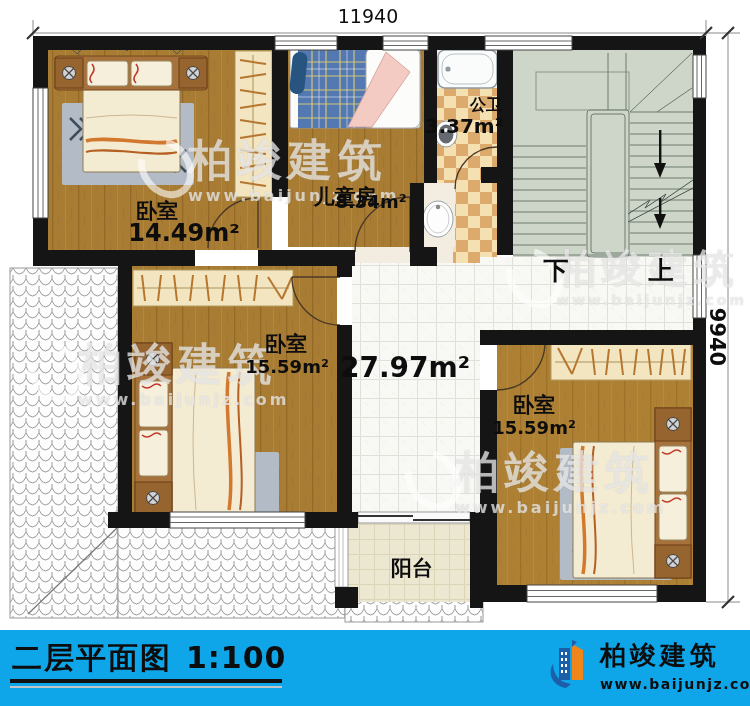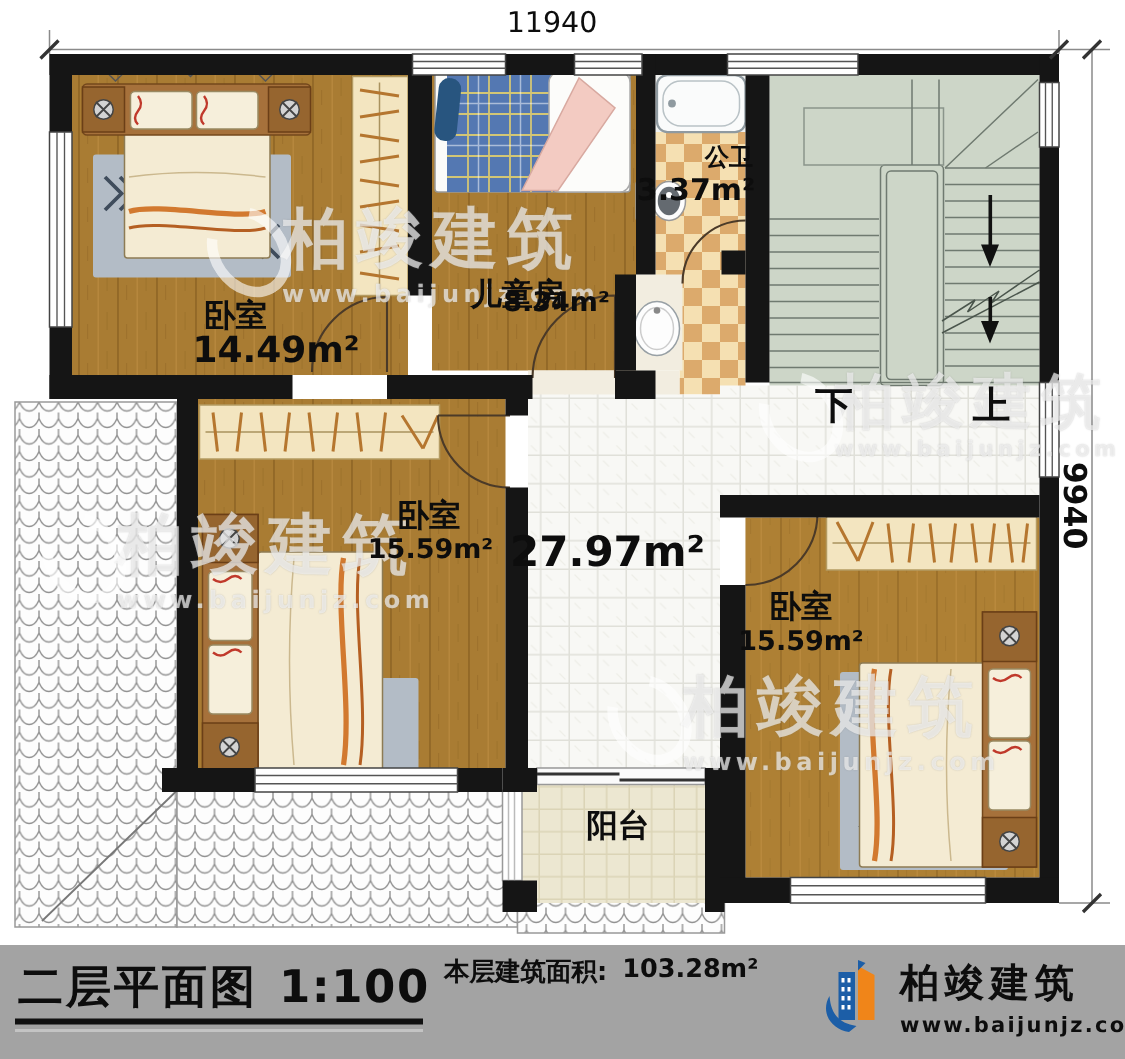--- a/index.html
+++ b/index.html
@@ -10,21 +10,21 @@
        font-weight:700;color:#0d0d0d;line-height:1;}
   .lbl.rot{transform:translate(-50%,-50%) rotate(90deg);}
   .wm{position:absolute;pointer-events:none;}
   .wm .big{font-size:44px;font-weight:800;letter-spacing:6px;color:rgba(255,255,255,.62);
            text-shadow:0 0 1px rgba(130,130,130,.45);white-space:nowrap;line-height:1;}
   .wm .url{font-size:16px;font-weight:700;letter-spacing:3px;color:rgba(255,255,255,.62);
            text-shadow:0 0 1px rgba(130,130,130,.45);white-space:nowrap;margin-top:4px;}
   .wm .ring{position:absolute;left:-48px;top:-2px;width:38px;height:50px;
             border:7px solid rgba(255,255,255,.6);border-top-color:transparent;
             border-radius:50%;transform:rotate(-35deg);}
-  .titleblock{position:absolute;left:0;top:630px;width:750px;height:76px;background:#a3a3a3;}
+  .titleblock{position:absolute;left:0;top:630px;width:750px;height:76px;background:#0ea5e9;}
   .plan-title{position:absolute;left:12px;top:8px;font-size:30px;font-weight:600;
               letter-spacing:2px;white-space:nowrap;}
   .plan-title .scale{margin-left:14px;letter-spacing:1px;}
   .tl-line1{position:absolute;left:10px;top:49px;width:272px;height:4px;background:#111;}
   .tl-line2{position:absolute;left:10px;top:56px;width:272px;height:2px;background:#c4c4c4;}
   .info{position:absolute;left:296px;top:6px;font-size:17px;font-weight:600;}
   .info .row{display:flex;gap:10px;margin-bottom:6px;white-space:nowrap;}
   .brand{position:absolute;left:546px;top:8px;display:flex;align-items:flex-start;}
   .brand-txt{margin-left:8px;}
   .brand-name{font-size:26px;font-weight:800;letter-spacing:4px;white-space:nowrap;}
@@ -366,37 +366,33 @@
 <div class="lbl" style="left:156px;top:233px;font-size:24px;margin-left:28px;">14.49m²</div>
 <div class="lbl" style="left:345px;top:197px;font-size:21px;">儿童房</div>
 <div class="lbl" style="left:347px;top:202px;font-size:18px;padding-left:48px;">8.34m²</div>
 <div class="lbl" style="left:486px;top:105px;font-size:16px;">公卫</div>
 <div class="lbl" style="left:464px;top:126px;font-size:20px;">3.37m²</div>
 <div class="lbl" style="left:405px;top:368px;font-size:28px;">27.97m²</div>
 <div class="lbl" style="left:286px;top:344px;font-size:21px;">卧室</div>
 <div class="lbl" style="left:287px;top:367px;font-size:18px;">15.59m²</div>
 <div class="lbl" style="left:534px;top:405px;font-size:21px;">卧室</div>
 <div class="lbl" style="left:534px;top:428px;font-size:18px;">15.59m²</div>
-<div class="lbl" style="left:412px;top:551px;font-size:21px;">阳台</div>
+<div class="lbl" style="left:412px;top:568px;font-size:21px;">阳台</div>
 <div class="lbl" style="left:556px;top:270px;font-size:25px;">下</div>
 <div class="lbl" style="left:661px;top:270px;font-size:25px;">上</div>
 <div class="lbl" style="left:368px;top:16px;font-size:19px;font-weight:400;">11940</div>
 <div class="lbl rot" style="left:716px;top:337px;font-size:21px;font-weight:600;">9940</div>
 
 <div class="titleblock">
   <div class="plan-title">
     <span>二层平面图</span><span class="scale">1:100</span>
   </div>
   <div class="tl-line1"></div>
   <div class="tl-line2"></div>
   <div class="info">
-    <div class="row">
-      <span>本层建筑面积:</span>
-      <span>103.28m²</span>
-    </div>
   </div>
   <div class="brand">
     <svg width="46" height="52" viewBox="0 0 46 52">
       <path d="M20 50 C7 48 1 36 7 26 C8 38 13 44 25 46 Z" fill="#1c5ea7"></path>
       <rect x="13" y="10" width="11" height="32" fill="#1c5ea7"></rect>
       <g fill="#fff">
         <rect x="15" y="14" width="2" height="3"></rect>
             <rect x="19" y="14" width="2" height="3"></rect>
         <rect x="15" y="20" width="2" height="3"></rect>
             <rect x="19" y="20" width="2" height="3"></rect>

